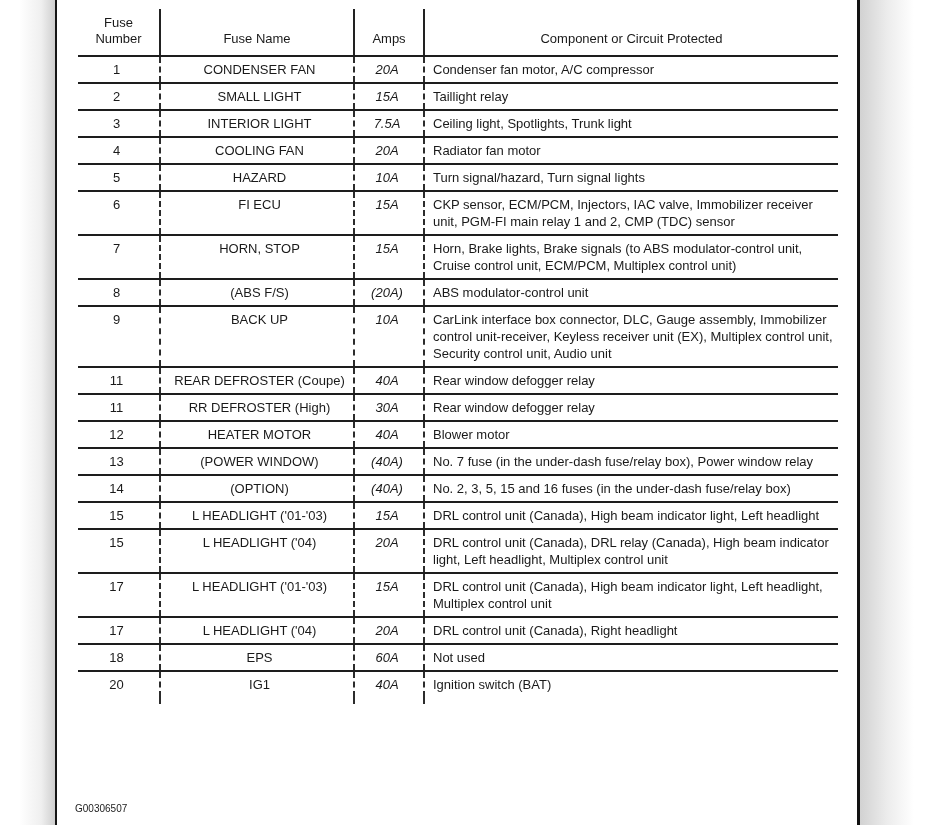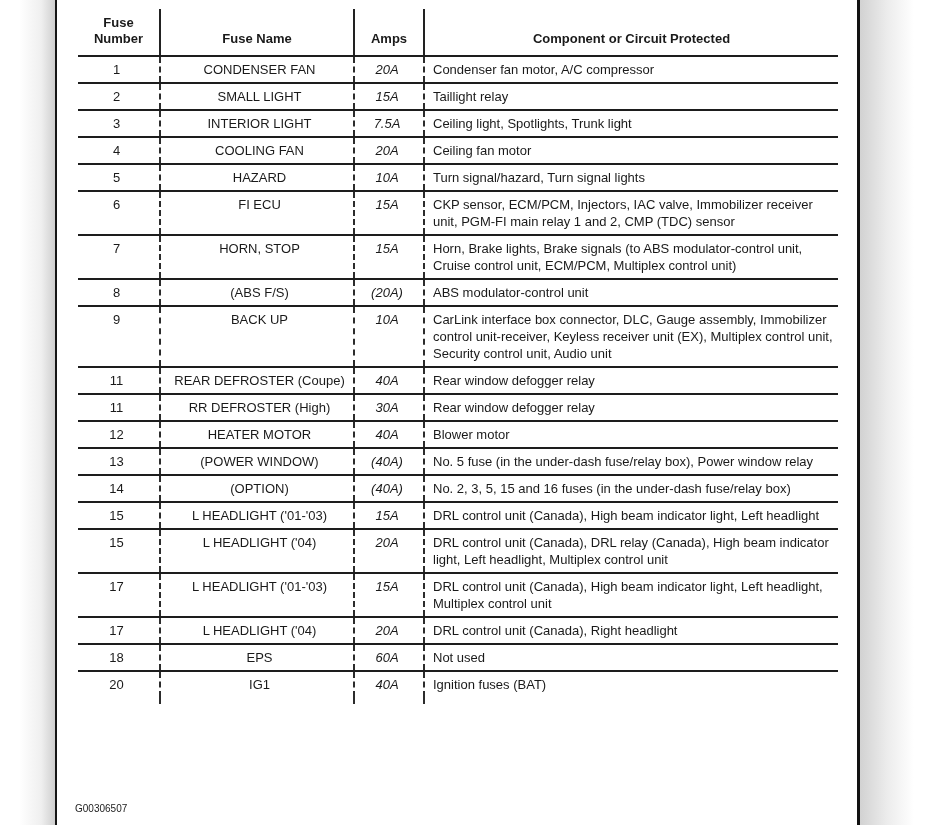--- a/index.html
+++ b/index.html
@@ -35,21 +35,21 @@
     width: 760px;
     border-collapse: collapse;
     table-layout: fixed;
   }
   col.w-num  { width: 82px; }
   col.w-name { width: 194px; }
   col.w-amps { width: 70px; }
   col.w-comp { width: 414px; }
 
   thead th {
-    font-weight: bold;
+    font-weight: normal;
     font-size: 13px;
     line-height: 16px;
     text-align: center;
     vertical-align: bottom;
     padding: 6px 4px 8px 4px;
     border-bottom: 2px solid #1d1d1d;
     margin-top: 16px;
   }
   thead th + th { border-left: 2px solid #222222; }
 
@@ -116,21 +116,21 @@
         <tr>
           <td class="c-num">3</td>
           <td class="c-name">INTERIOR LIGHT</td>
           <td class="c-amps">7.5A</td>
           <td class="c-comp">Ceiling light, Spotlights, Trunk light</td>
         </tr>
         <tr>
           <td class="c-num">4</td>
           <td class="c-name">COOLING FAN</td>
           <td class="c-amps">20A</td>
-          <td class="c-comp">Ceiling fan motor</td>
+          <td class="c-comp">Radiator fan motor</td>
         </tr>
         <tr>
           <td class="c-num">5</td>
           <td class="c-name">HAZARD</td>
           <td class="c-amps">10A</td>
           <td class="c-comp">Turn signal/hazard, Turn signal lights</td>
         </tr>
         <tr>
           <td class="c-num">6</td>
           <td class="c-name">FI ECU</td>
@@ -170,21 +170,21 @@
         <tr>
           <td class="c-num">12</td>
           <td class="c-name">HEATER MOTOR</td>
           <td class="c-amps">40A</td>
           <td class="c-comp">Blower motor</td>
         </tr>
         <tr>
           <td class="c-num">13</td>
           <td class="c-name">(POWER WINDOW)</td>
           <td class="c-amps">(40A)</td>
-          <td class="c-comp">No. 5 fuse (in the under-dash fuse/relay box), Power window relay</td>
+          <td class="c-comp">No. 7 fuse (in the under-dash fuse/relay box), Power window relay</td>
         </tr>
         <tr>
           <td class="c-num">14</td>
           <td class="c-name">(OPTION)</td>
           <td class="c-amps">(40A)</td>
           <td class="c-comp">No. 2, 3, 5, 15 and 16 fuses (in the under-dash fuse/relay box)</td>
         </tr>
         <tr>
           <td class="c-num">15</td>
           <td class="c-name">L HEADLIGHT ('01-'03)</td>
@@ -212,21 +212,21 @@
         <tr>
           <td class="c-num">18</td>
           <td class="c-name">EPS</td>
           <td class="c-amps">60A</td>
           <td class="c-comp">Not used</td>
         </tr>
         <tr class="last-row">
           <td class="c-num">20</td>
           <td class="c-name">IG1</td>
           <td class="c-amps">40A</td>
-          <td class="c-comp">Ignition fuses (BAT)</td>
+          <td class="c-comp">Ignition switch (BAT)</td>
         </tr>
         <tr class="stub-row">
           <td class="c-num"></td>
           <td class="c-name"></td>
           <td class="c-amps"></td>
           <td class="c-comp"></td>
         </tr>
       </tbody>
   </table>
 

